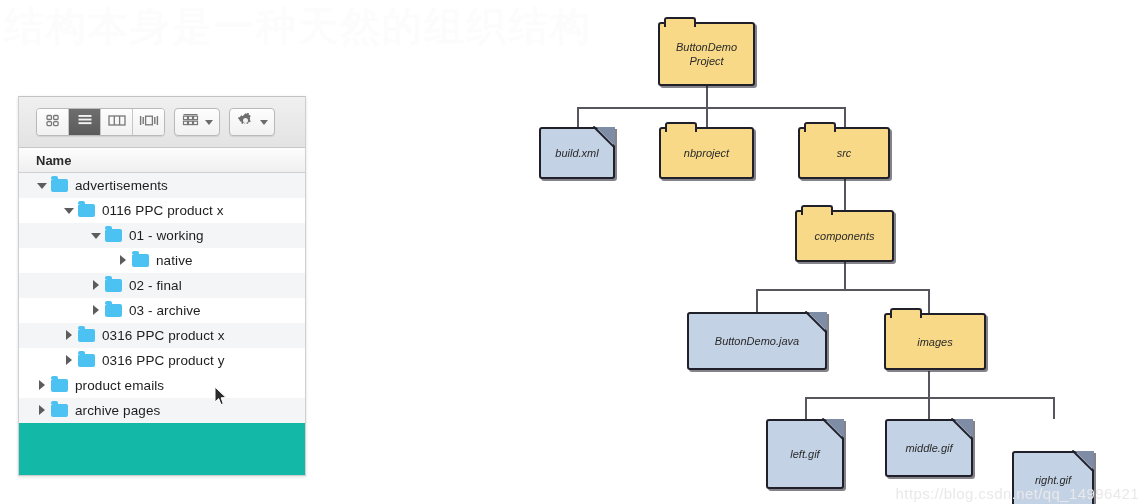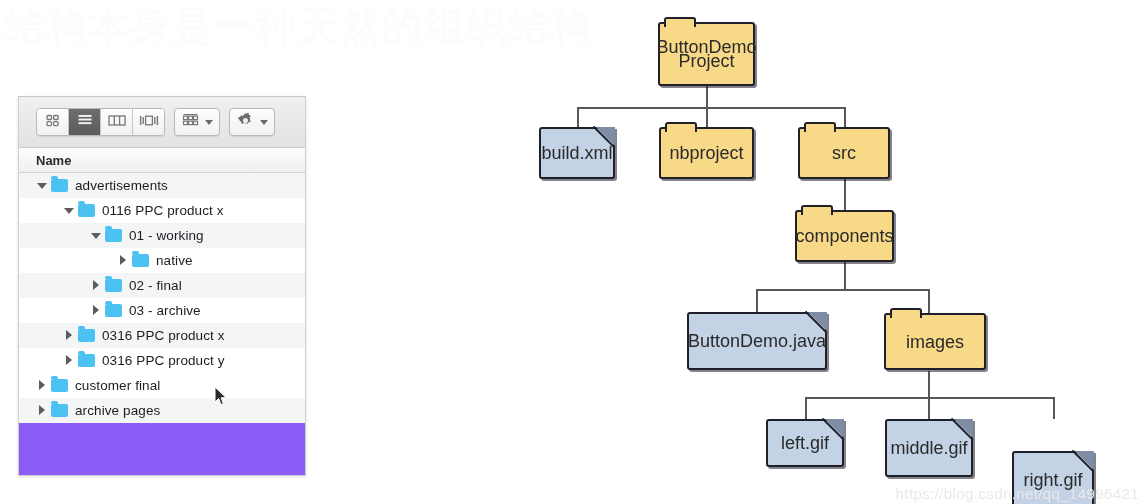--- a/index.html
+++ b/index.html
@@ -18,21 +18,21 @@
     color:#fcfcfd;
     letter-spacing:2px;
     white-space:nowrap;
     user-select:none;
   }
 
   
   .finder{
     position:absolute;left:18px;top:96px;
     width:286px;height:378px;
-    background:#8b5cf6;
+    background:#14b8a6;
     border:1px solid #cfcfcf;
     border-top:1px solid #c3c3c3;
     box-shadow:0 1px 3px rgba(0,0,0,.13);
     overflow:hidden;
   }
   .finder-toolbar{
     height:51px;
     background:linear-gradient(#f0f0f0,#e3e3e3);
     border-bottom:1px solid #c8c8c8;
     display:flex;align-items:center;
@@ -123,22 +123,23 @@
   
   .cursor{position:absolute;left:214px;top:386px;width:14px;height:20px;}
 
   
   .diagram{position:absolute;left:0;top:0;width:1145px;height:504px;pointer-events:none;}
   .node{
     position:absolute;
     box-sizing:border-box;
     display:flex;align-items:center;justify-content:center;
     text-align:right;
-    font-size:18px;color:#2a2a2a;
+    font-size:11px;color:#2a2a2a;
     line-height:14px;
+    font-style:italic;
   }
   .folder-node{
     background:#f8d988;
     border:2px solid #20202a;
     border-radius:3px;
     box-shadow:2px 2px 0 rgba(30,30,40,.55);
   }
   .folder-tab{
     position:absolute;left:4px;top:-7px;
     width:28px;height:8px;
@@ -299,21 +300,21 @@
         <span class="rowlabel">0316 PPC product x</span>
       </div>
       <div class="row" style="padding-left: 44px;">
         <span class="tri right"></span>
         <span class="fold"></span>
         <span class="rowlabel">0316 PPC product y</span>
       </div>
       <div class="row" style="padding-left: 17px;">
         <span class="tri right"></span>
         <span class="fold"></span>
-        <span class="rowlabel">customer final</span>
+        <span class="rowlabel">product emails</span>
       </div>
       <div class="row alt" style="padding-left: 17px;">
         <span class="tri right"></span>
         <span class="fold"></span>
         <span class="rowlabel">archive pages</span>
       </div>
     </div>
 </div>
 
 <svg class="cursor" viewBox="0 0 14 20">
@@ -372,21 +373,21 @@
     <span class="file-corner"></span>
     <span class="file-corner-edge"></span>
     <span class="nlabel">ButtonDemo.java</span>
   </div>
 
   <div class="node folder-node" style="left:884px;top:313px;width:102px;height:57px;">
     <span class="folder-tab"></span>
     <span class="nlabel">images</span>
   </div>
 
-  <div class="node file-node" style="left:766px;top:419px;width:78px;height:48px;">
+  <div class="node file-node" style="left:766px;top:419px;width:78px;height:70px;">
     <span class="file-corner"></span>
     <span class="file-corner-edge"></span>
     <span class="nlabel">left.gif</span>
   </div>
 
   <div class="node file-node" style="left:885px;top:419px;width:88px;height:58px;">
     <span class="file-corner"></span>
     <span class="file-corner-edge"></span>
     <span class="nlabel">middle.gif</span>
   </div>

